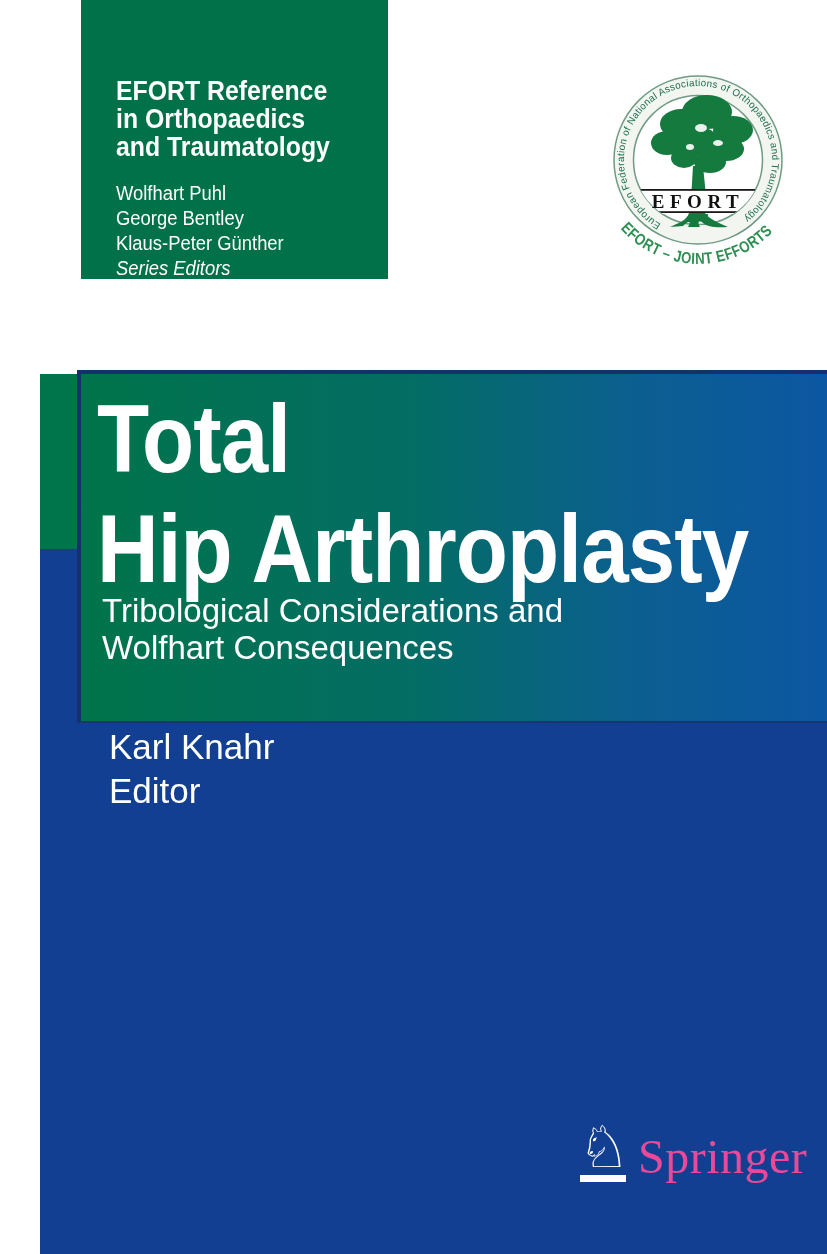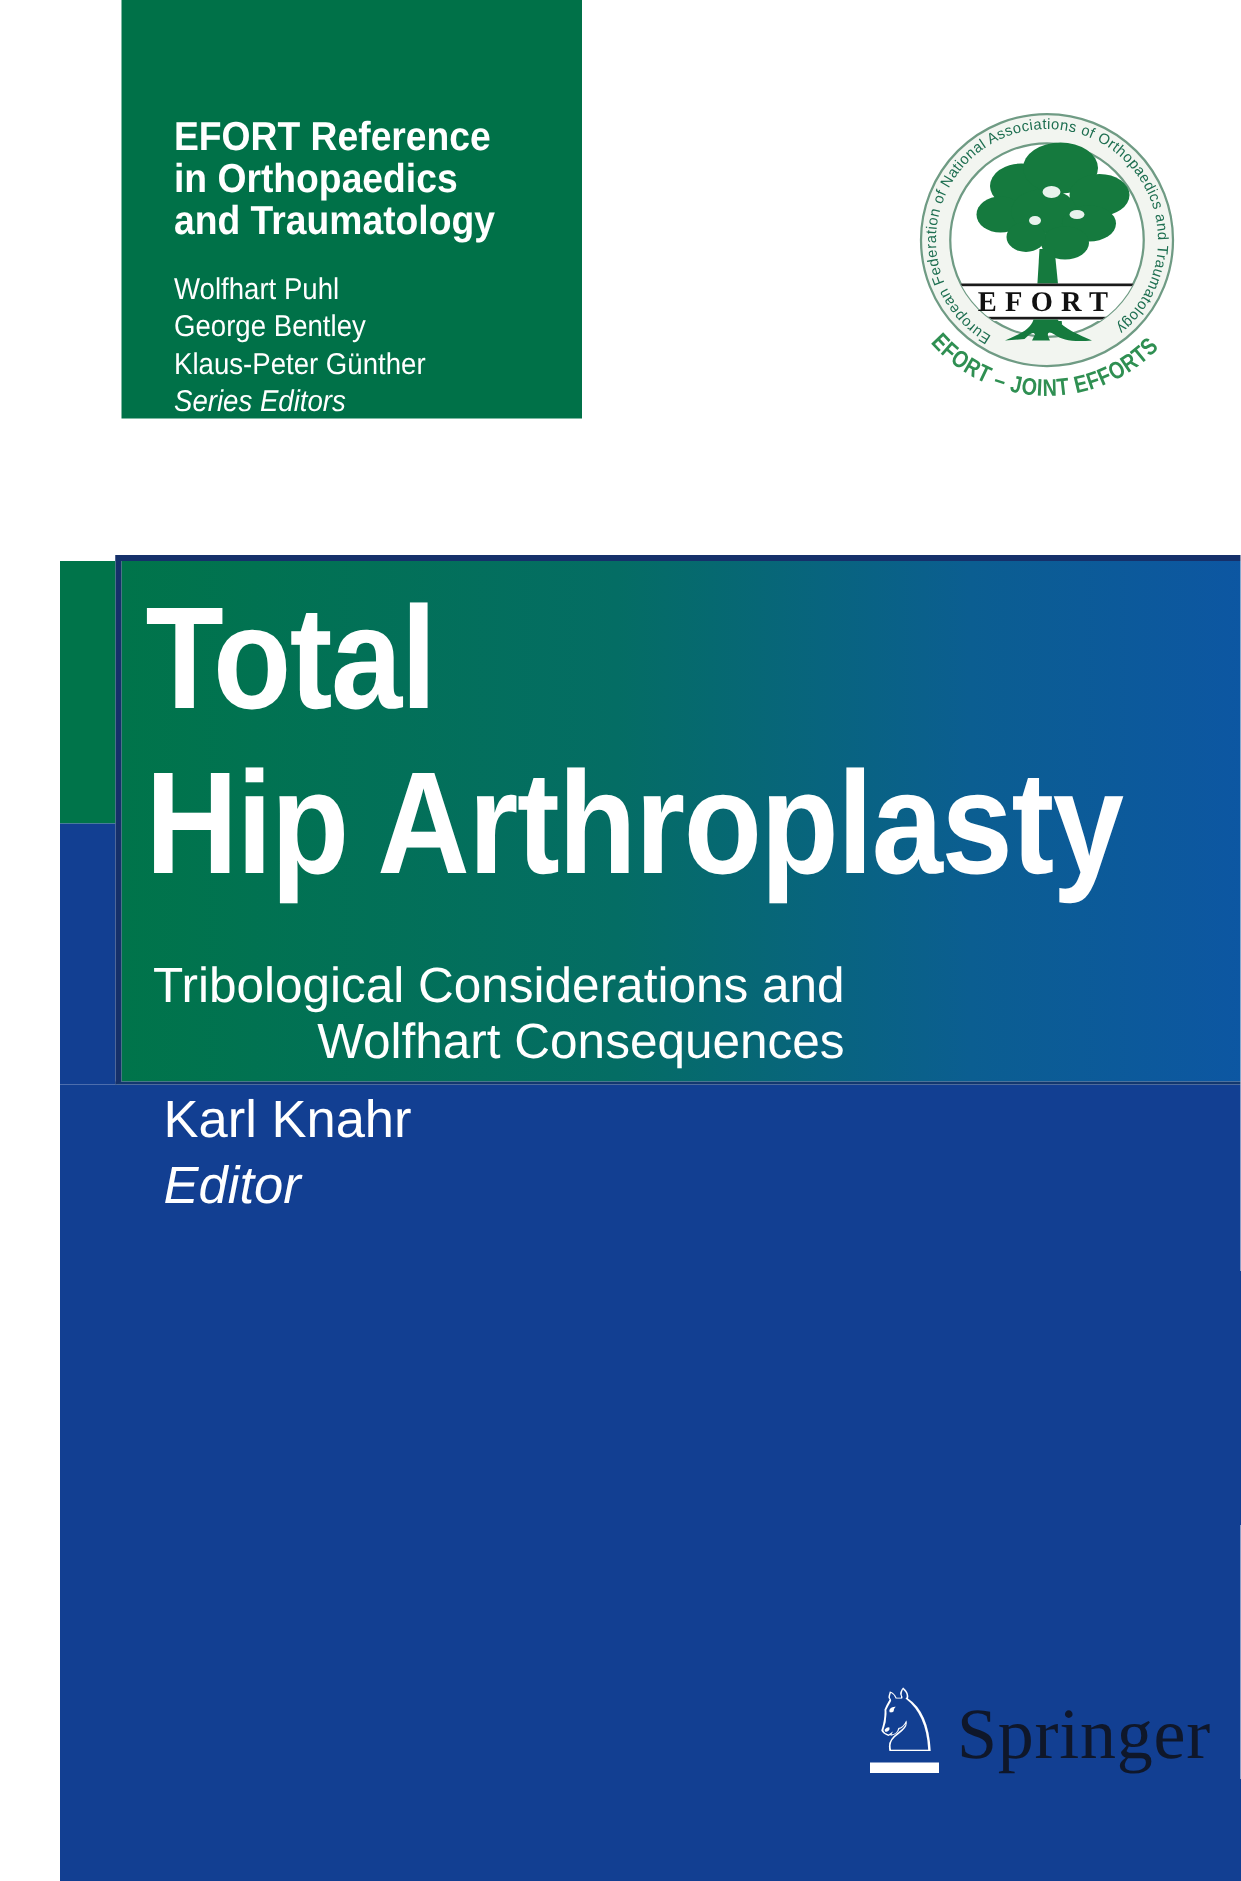--- a/index.html
+++ b/index.html
@@ -30,32 +30,32 @@
               border-bottom:2px solid #12386f;
               background:linear-gradient(90deg,#00744a 0%,#046d64 42%,#0b5e91 72%,#0d55a6 100%);}
 
   
   .bottom-panel{position:absolute;left:0;top:723px;width:827px;height:531px;background:#123f92;}
 
   
   .book-title{position:absolute;left:57px;top:384px;color:#fff;font-size:97px;
               line-height:110px;font-weight:bold;letter-spacing:-1px;white-space:nowrap;
               transform:scaleX(.88);transform-origin:0 0;}
-  .book-subtitle{position:absolute;left:62px;top:638px;color:#fff;font-size:33px;
-                 line-height:37px;white-space:nowrap;text-align:right;}
+  .book-subtitle{position:absolute;left:62px;top:592px;color:#fff;font-size:33px;
+                 line-height:37px;white-space:nowrap;}
   .editor-block{position:absolute;left:69px;top:725px;color:#fff;font-size:35px;
                 line-height:44px;white-space:nowrap;}
-  .editor-block .editor-role{font-style:italic;}
+  .editor-block .editor-role{}
 
   
   .springer-knight{position:absolute;left:538px;top:1118px;width:50px;color:#fff;
                    font-family:"DejaVu Sans",sans-serif;font-size:58px;line-height:1;
                    text-align:center;}
   .springer-underline{position:absolute;left:540px;top:1175px;width:46px;height:7px;background:#fff;}
-  .springer-name{position:absolute;left:598px;top:1132px;color:#0f172a;
+  .springer-name{position:absolute;left:598px;top:1132px;color:#ec4899;
                  font-family:"Liberation Serif",serif;font-size:48px;line-height:50px;
                  letter-spacing:.5px;}
 </style>
 </head>
 <body>
 
 <div class="cover">
 
   <div class="series-panel">
     <div class="series-title">

